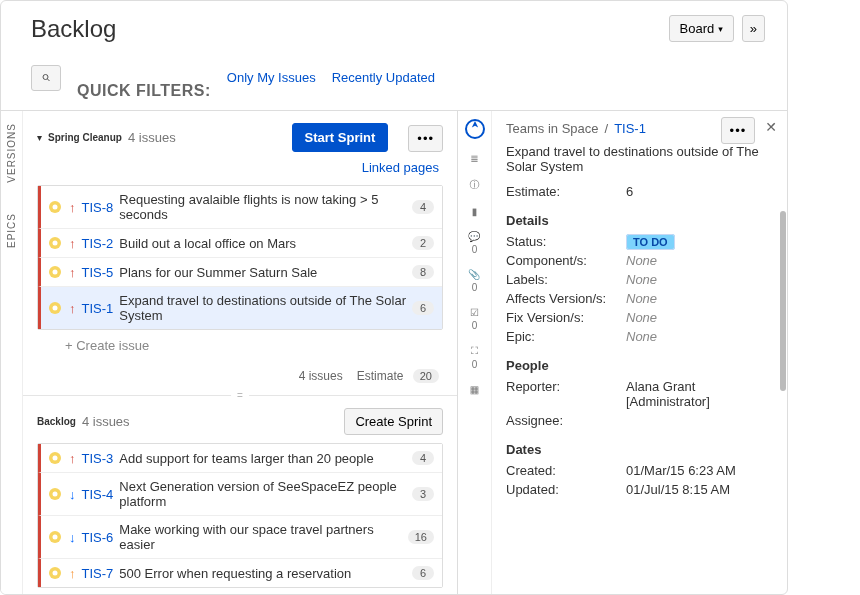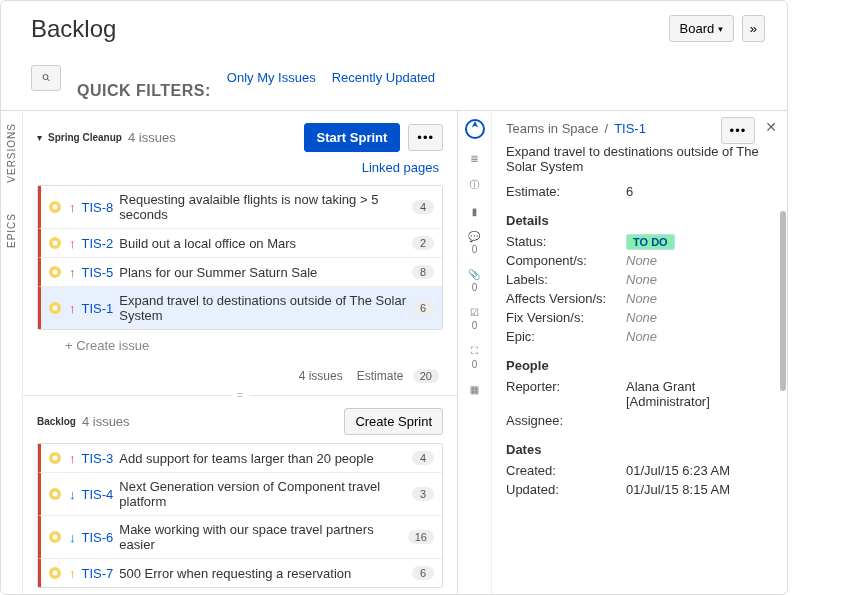--- a/index.html
+++ b/index.html
@@ -28,21 +28,21 @@
   .side-tab { writing-mode: vertical-rl; transform: rotate(180deg); font-size: 10px; letter-spacing: 1px; color: #666; cursor: pointer; }
 
   
   .main { flex: 1; overflow-y: auto; padding: 12px 0 0 0; }
   .section { padding: 0 14px 8px 14px; }
   .section-header { display: flex; align-items: center; justify-content: space-between; margin-bottom: 4px; }
   .section-title-wrap { display: flex; align-items: center; gap: 6px; }
   .chevron { font-size: 10px; color: #333; }
   .section-title { font-weight: 700; font-size: 10px; }
   .issue-count { color: #777; font-size: 13px; }
-  .section-right { display: flex; align-items: center; gap: 8px; }
+  .section-right { display: flex; align-items: flex-end; gap: 20px; }
   .btn-primary { background: #0052cc; border-color: #0052cc; color: #fff; font-weight: 600; padding: 6px 12px; }
   .more-btn { padding: 5px 8px; letter-spacing: 1px; }
   .linked-pages { text-align: right; padding: 4px 4px 10px 0; }
   .linked-pages a { color: #0052cc; font-size: 13px; cursor: pointer; }
 
   .issue-list { border: 1px solid #ddd; border-radius: 2px; }
   .issue-row { display: flex; align-items: center; padding: 6px 8px 6px 0; border-bottom: 1px solid #eee; border-left: 3px solid #d04437; background: #fff; font-size: 13px; }
   .issue-row:last-child { border-bottom: none; }
   .issue-row.selected { background: #e8f0fe; }
   .issue-type { width: 16px; height: 16px; margin: 0 6px; display: inline-flex; align-items: center; justify-content: center; }
@@ -70,21 +70,21 @@
   .breadcrumb { color: #666; font-size: 13px; display: flex; align-items: flex-start; gap: 6px; }
   .breadcrumb .key { color: #0052cc; }
   .detail-actions { position: absolute; top: 6px; right: 6px; display: flex; gap: 6px; }
   .close-x { font-size: 14px; color: #666; cursor: pointer; padding: 2px 4px; }
   .detail-summary { font-size: 13px; margin: 8px 0 10px 0; }
   .kv-row { display: flex; margin: 4px 0; font-size: 13px; }
   .kv-row .k { width: 120px; color: #333; }
   .kv-row .v { flex: 1; color: #333; }
   .kv-row .v.em { color: #888; font-style: italic; }
   .section-head { font-weight: 700; margin: 14px 0 6px 0; font-size: 13px; }
-  .status-lozenge { background:#86efac; color:#0747a6; border:1px solid #c7d8f4; border-radius:3px; padding:1px 6px; font-size:11px; font-weight:700; }
+  .status-lozenge { background:#7dd3fc; color:#0747a6; border:1px solid #c7d8f4; border-radius:3px; padding:1px 6px; font-size:11px; font-weight:700; }
 
   
   .scroll-hint { position: absolute; right: 1px; top: 100px; width: 6px; height: 180px; background: #bbb; border-radius: 3px; }
 
 </style>
 </head>
 <body>
 
 <div class="app">
 
@@ -224,21 +224,21 @@
           </div>
           <div class="issue-row">
             <span class="issue-type">
                 <svg width="14" height="14">
                   <circle cx="7" cy="7" r="6" fill="#f7d560"></circle>
                   <circle cx="7" cy="7" r="2.5" fill="#fff"></circle>
                 </svg>
               </span>
             <span class="priority prio-down">↓</span>
             <span class="issue-key">TIS-4</span>
-            <span class="issue-summary">Next Generation version of Component travel platform</span>
+            <span class="issue-summary">Next Generation version of SeeSpaceEZ people platform</span>
             <span class="pill">3</span>
           </div>
           <div class="issue-row">
             <span class="issue-type">
                 <svg width="14" height="14">
                   <circle cx="7" cy="7" r="6" fill="#f7d560"></circle>
                   <circle cx="7" cy="7" r="2.5" fill="#fff"></circle>
                 </svg>
               </span>
             <span class="priority prio-down">↓</span>
@@ -349,21 +349,21 @@
             <span class="k">Reporter:</span>
             <span class="v"><span>Alana Grant</span><br><span class="r-sub">[Administrator]</span></span>
           </div>
         <div class="kv-row">
             <span class="k">Assignee:</span>
           </div>
 
         <div class="section-head">Dates</div>
         <div class="kv-row">
             <span class="k">Created:</span>
-            <span class="v">01/Jul/15 6:23 AM</span>
+            <span class="v">01/Mar/15 6:23 AM</span>
           </div>
         <div class="kv-row">
             <span class="k">Updated:</span>
             <span class="v">01/Jul/15 8:15 AM</span>
           </div>
       </div>
       <div class="scroll-hint"></div>
     </div>
 
   </div>

